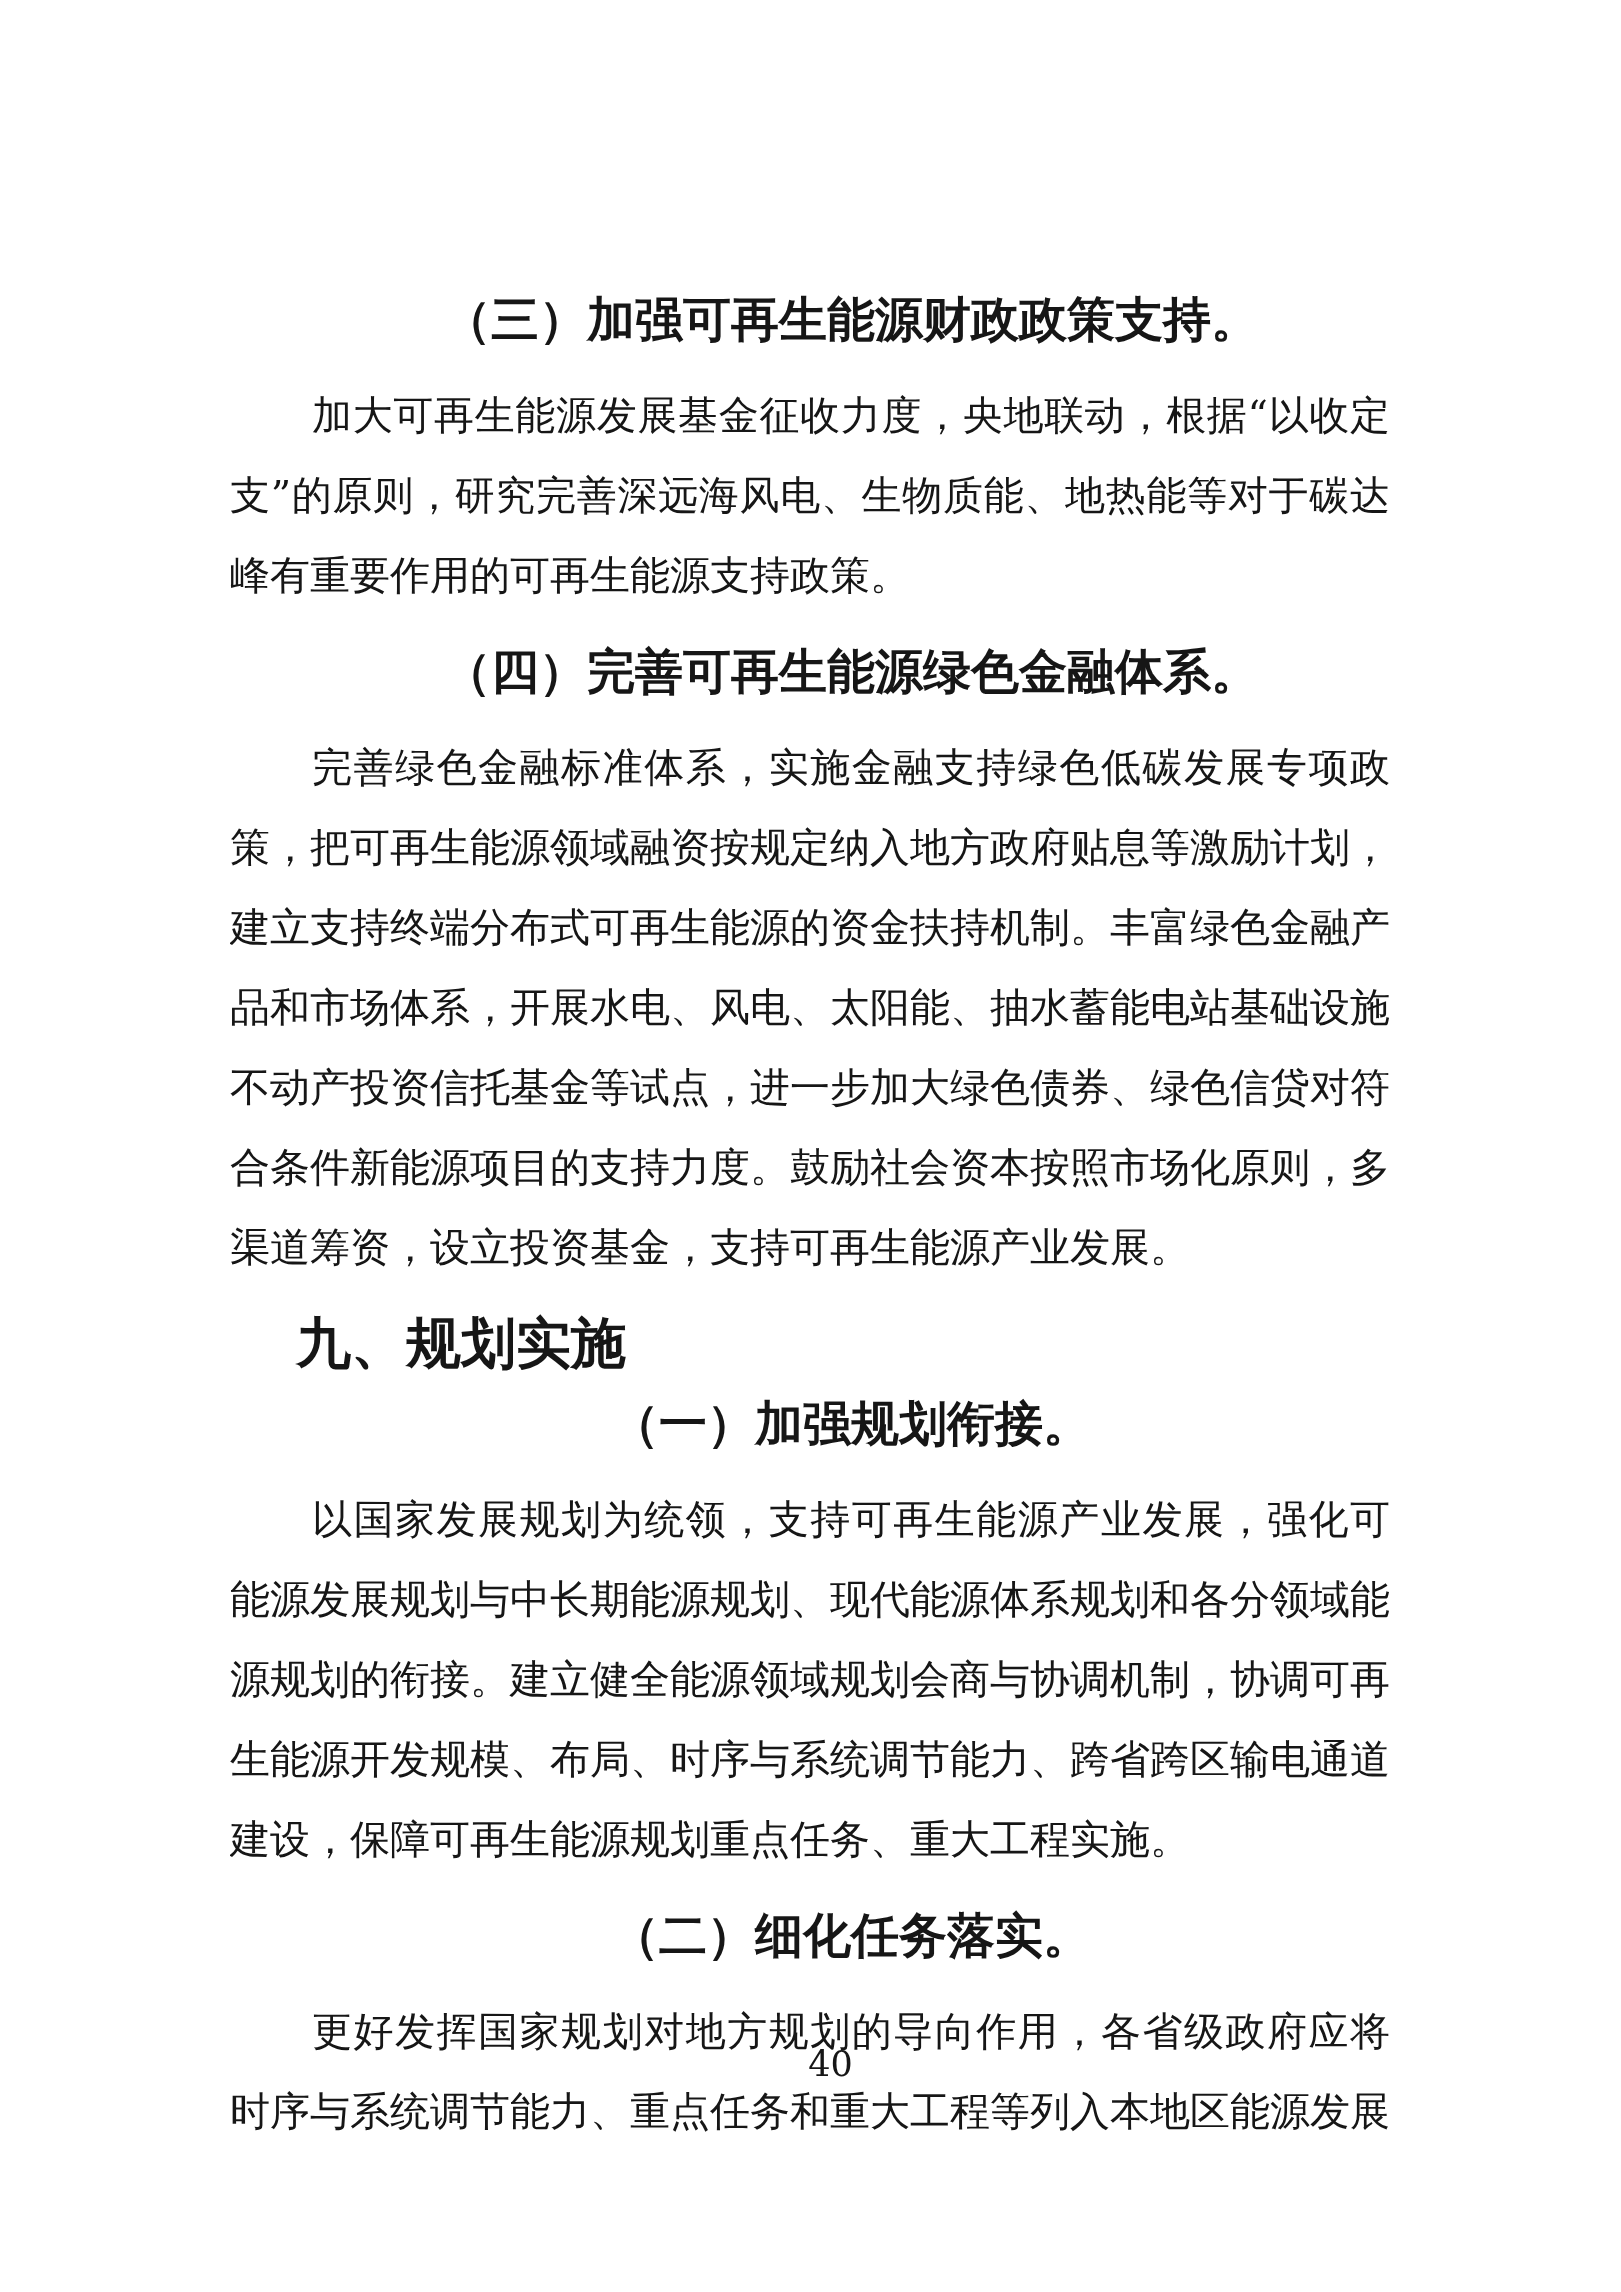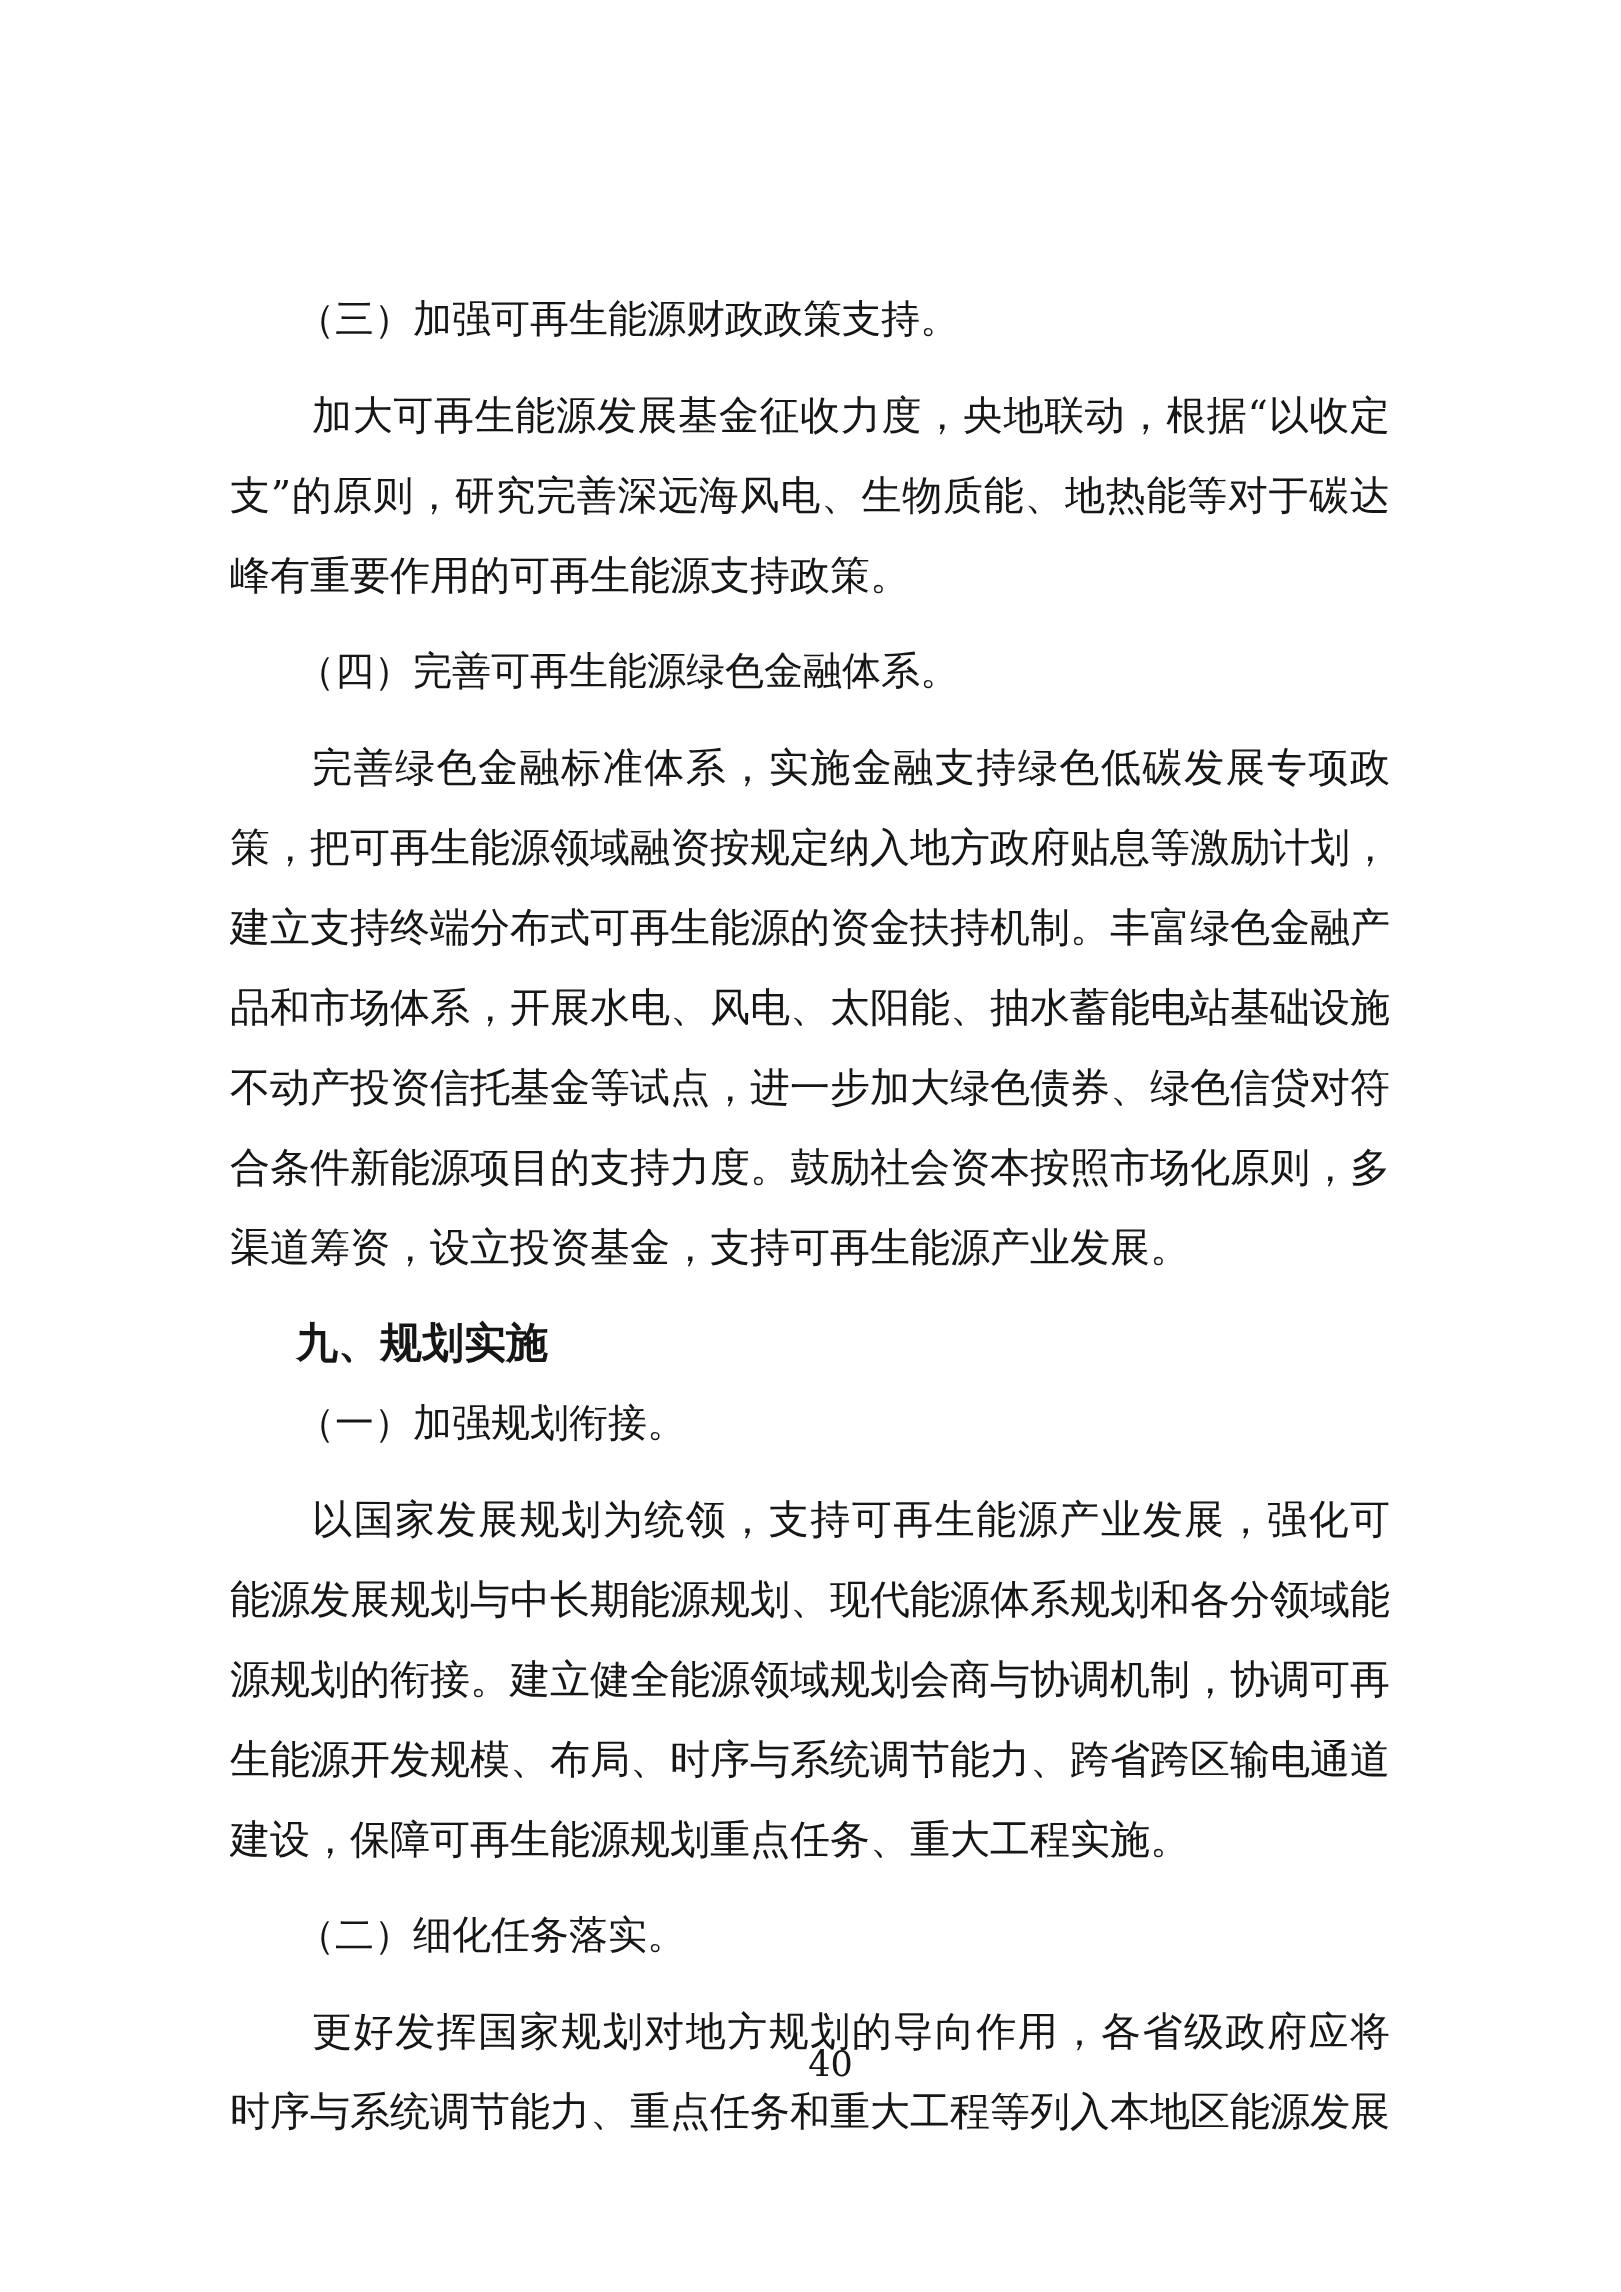--- a/index.html
+++ b/index.html
@@ -30,29 +30,29 @@
     text-align-last: justify;
     overflow: hidden;
   }
   .para { margin: 16px; }
   .para .line:first-child { text-indent: 82px; }
   .para .line:last-child { text-align-last: left; }
   .para.continues .line:last-child { text-align-last: justify; }
   .heading {
     height: 80px;
     line-height: 80px;
-    font-size: 39px;
-    font-weight: normal;
+    font-size: 48px;
+    font-weight: bold;
     text-indent: 82px;
-    text-align: left;
+    text-align: center;
   }
   .chapter {
     height: 80px;
     line-height: 80px;
-    font-size: 42px;
+    font-size: 55px;
     font-weight: bold;
     text-indent: 82px;
     text-align: left;
     font-family: "DejaVu Sans", "Liberation Sans", sans-serif;
   }
   .page-number {
     position: absolute;
     top: 2041px;
     left: 0;
     width: 100%;

